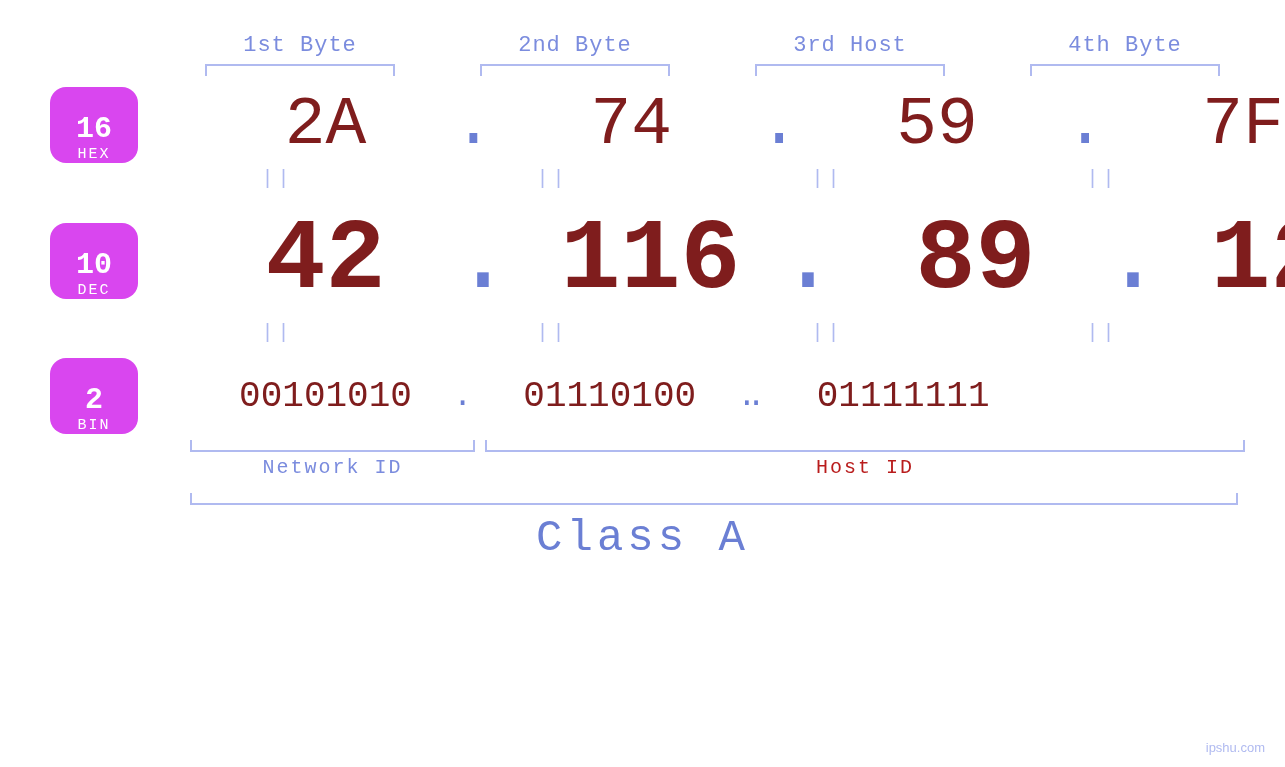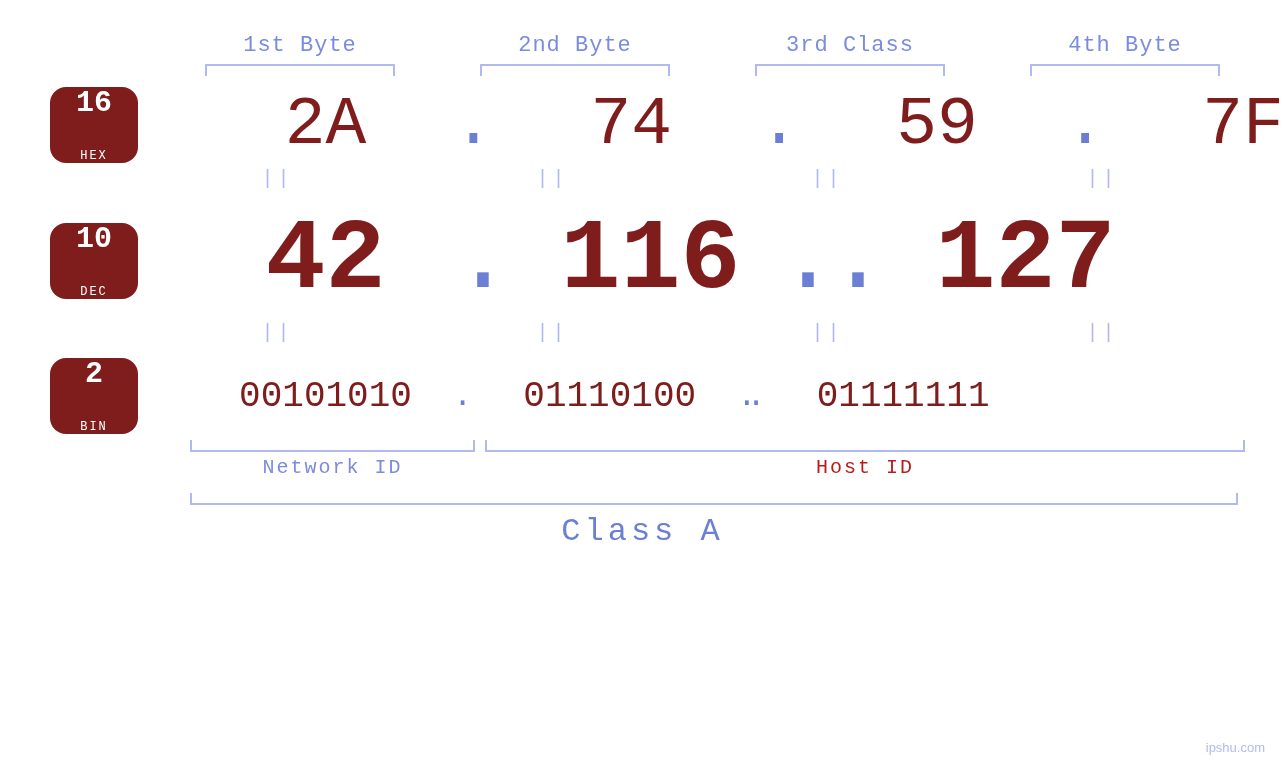--- a/index.html
+++ b/index.html
@@ -66,38 +66,38 @@
       display: flex;
       width: 100%;
       padding-left: 50px;
       margin-top: 10px;
       align-items: center;
     }
 
     .base-badge {
       width: 88px;
       height: 76px;
-      background: #7f1d1d;
+      background: #d946ef;
       border-radius: 16px;
       display: flex;
       flex-direction: column;
       align-items: center;
-      justify-content: space-between;
+      justify-content: flex-end;
       color: white;
       flex-shrink: 0;
     }
 
     .base-number {
       font-size: 30px;
       font-weight: bold;
       line-height: 1.1;
     }
 
     .base-label {
-      font-size: 12px;
+      font-size: 15px;
       letter-spacing: 2px;
     }
 
     .values-row {
       display: flex;
       align-items: center;
       flex: 1;
       padding-left: 50px;
     }
 
@@ -221,21 +221,21 @@
     }
 
     .class-label-row {
       display: flex;
       justify-content: center;
       margin-top: 8px;
     }
 
     .class-label {
       color: #6b7fd4;
-      font-size: 32px;
+      font-size: 44px;
       letter-spacing: 4px;
     }
 
     .watermark {
       position: absolute;
       bottom: 12px;
       right: 20px;
       color: #b0baf0;
       font-size: 13px;
       font-family: Arial, sans-serif;
@@ -260,21 +260,21 @@
     }
   </style>
 </head>
 <body>
 
 <div class="main-container">
 
   <div class="byte-labels">
     <div class="byte-label">1st Byte</div>
     <div class="byte-label">2nd Byte</div>
-    <div class="byte-label">3rd Class</div>
+    <div class="byte-label">3rd Host</div>
     <div class="byte-label">4th Byte</div>
   </div>
 
   <div class="top-brackets">
     <div class="bracket-cell">
       <div class="bracket-top"></div>
     </div>
     <div class="bracket-cell">
       <div class="bracket-top"></div>
     </div>
@@ -324,20 +324,23 @@
     </div>
     <div class="values-row">
       <div class="byte-value">
         <span class="value-text dec-value-text">42</span>
       </div>
       <span class="dot-sep dec-dot inline-dot">.</span>
       <div class="byte-value">
         <span class="value-text dec-value-text">116</span>
       </div>
       <span class="dot-sep dec-dot inline-dot">.</span>
+      <div class="byte-value">
+        <span class="value-text dec-value-text">89</span>
+      </div>
       <span class="dot-sep dec-dot inline-dot">.</span>
       <div class="byte-value">
         <span class="value-text dec-value-text">127</span>
       </div>
     </div>
   </div>
 
   <div class="equals-row">
     <div class="equals-cell">||</div>
     <div class="equals-cell">||</div>

